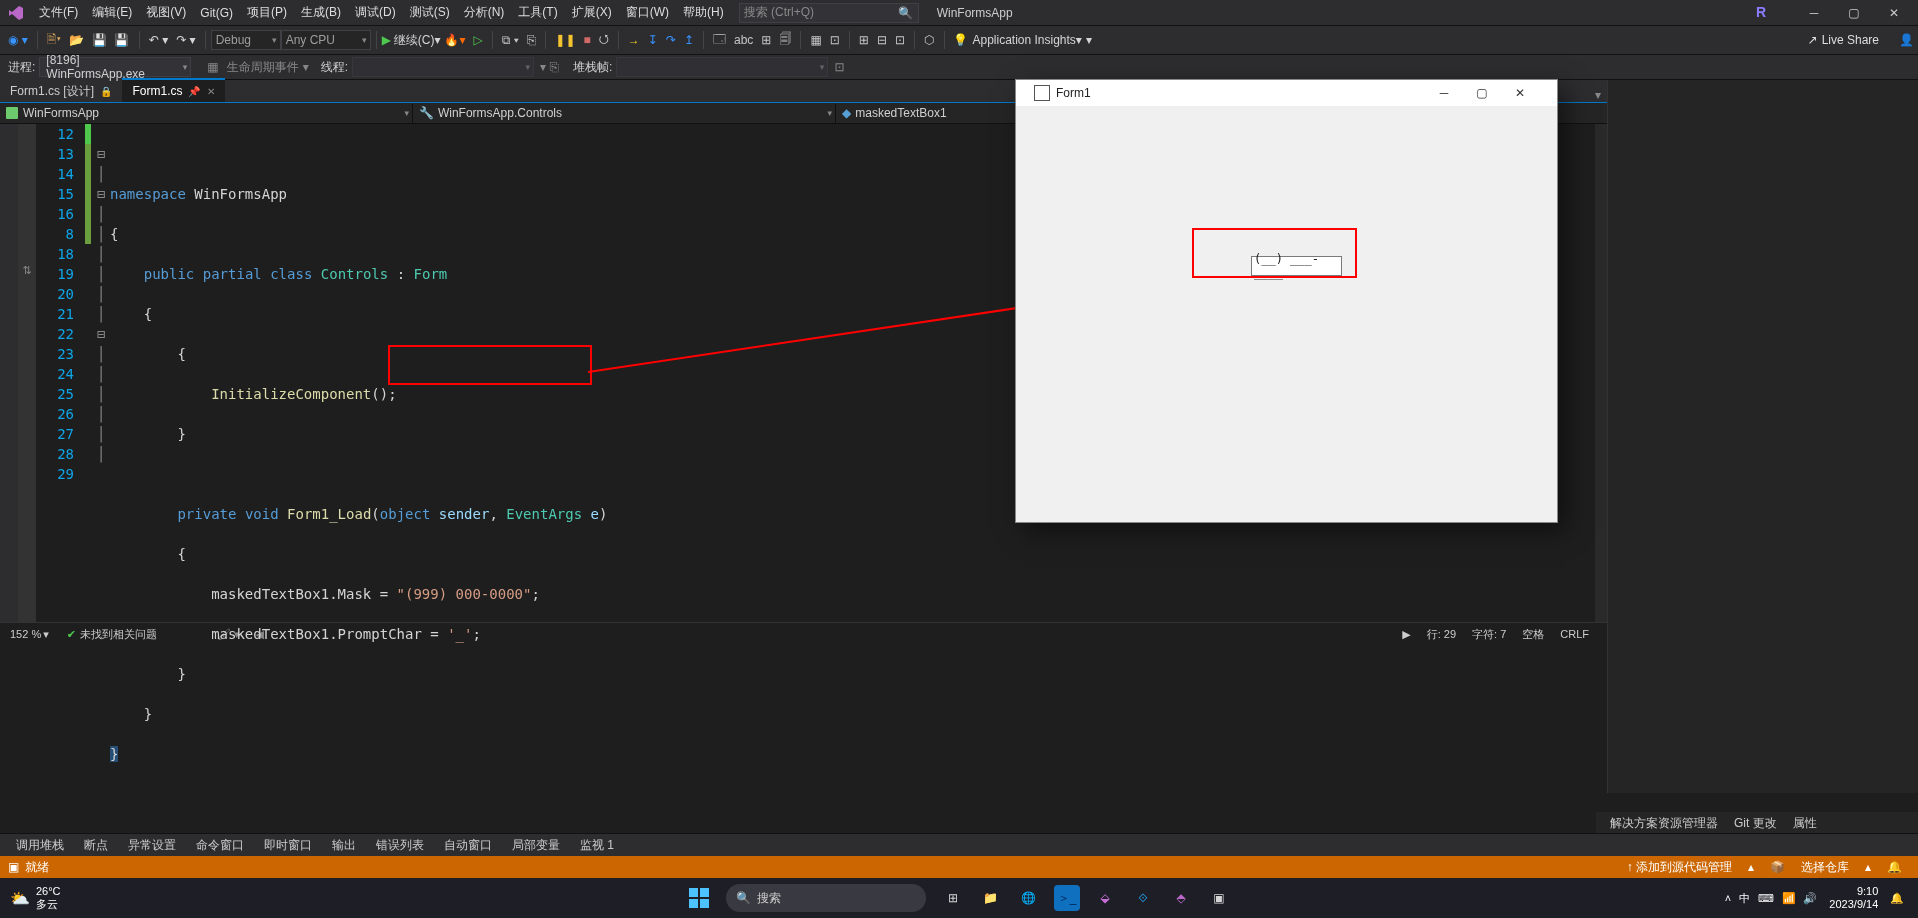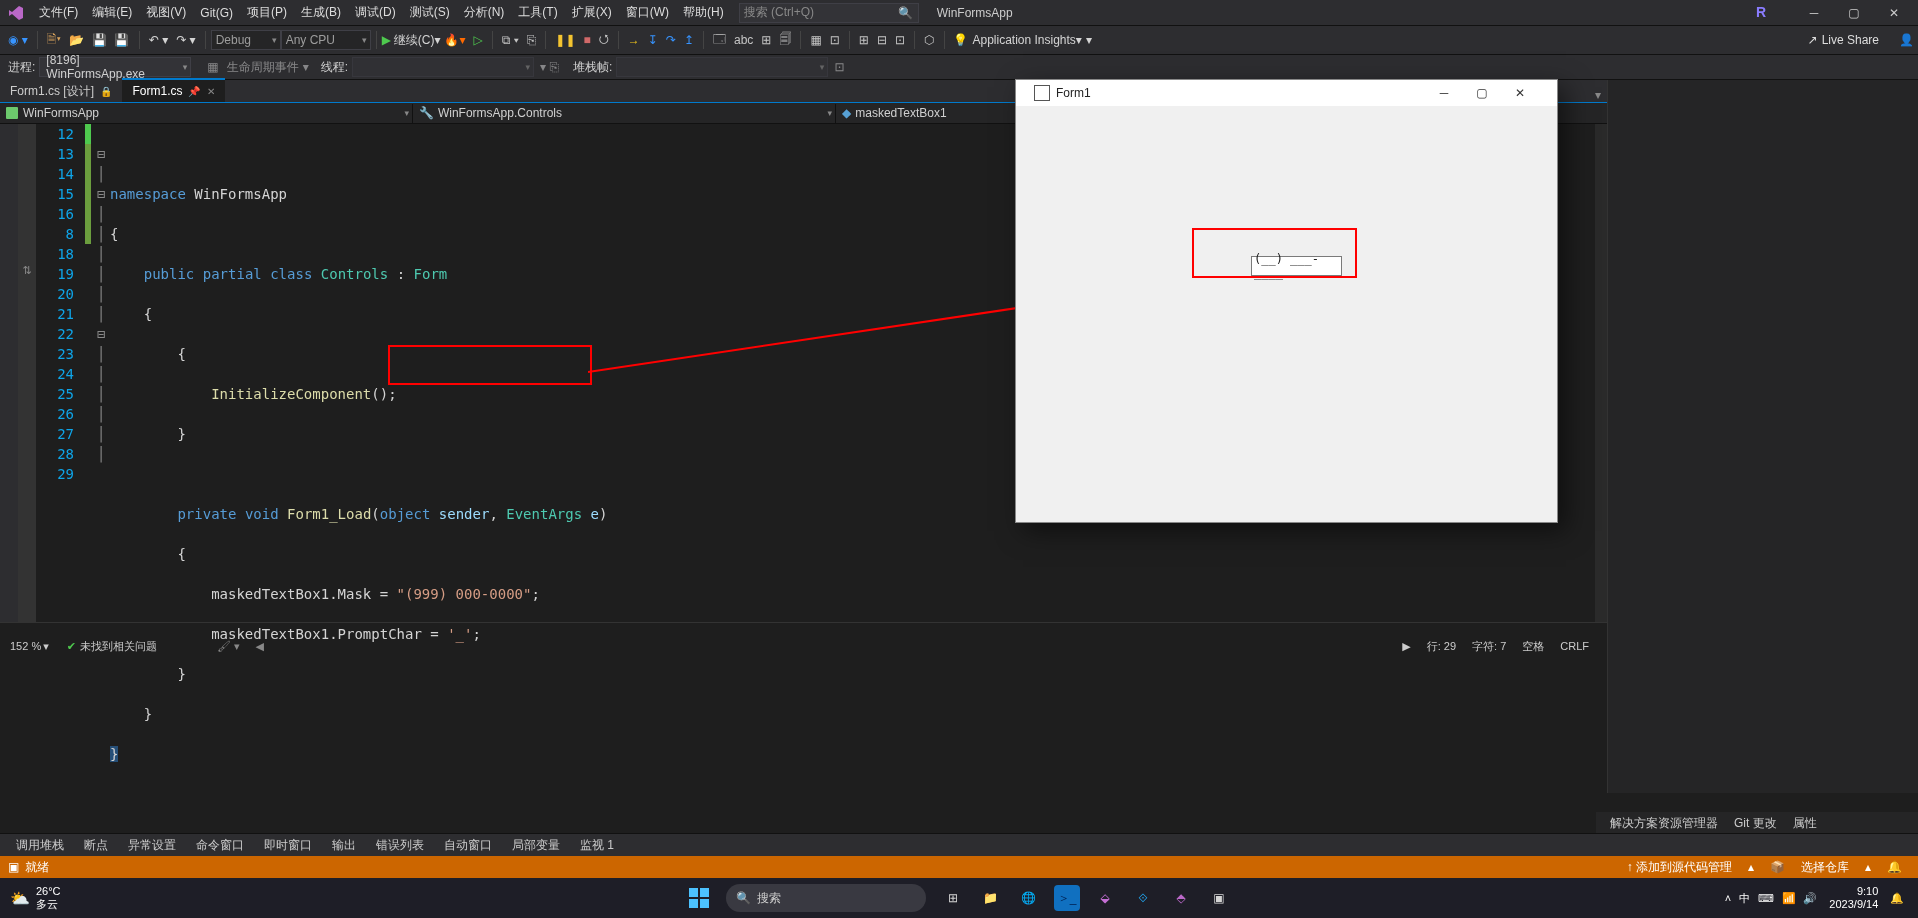--- a/index.html
+++ b/index.html
@@ -69,21 +69,21 @@
   .plain{color:#d4d4d4;}
   .curbrace{color:#d4d4d4;}
   .sel-brace{background:#264f78;}
   
   .red-rect{position:absolute;border:2px solid #ff0000;pointer-events:none;}
   
   .vscroll{width:12px;background:#2a2a2a;}
   
   .rightpanel{width:310px;background:#252526;border-left:1px solid #333;}
   
-  .statbar1{height:22px;background:#1e1e1e;border-top:1px solid #333;display:flex;align-items:center;padding:12px 10px;color:#ccc;font-size:11px;}
+  .statbar1{height:22px;background:#1e1e1e;border-top:1px solid #333;display:flex;align-items:center;padding:0 10px;color:#ccc;font-size:11px;}
   .statbar1 .zoom{color:#ccc;}
   .statbar1 .issues{margin-left:18px;display:flex;align-items:center;}
   .statbar1 .right{margin-left:auto;display:flex;align-items:center;}
   .statbar1 .right span{margin:0 8px;}
   .prop-tabs{position:absolute;right:0;width:310px;height:22px;background:#252526;display:flex;align-items:center;padding:0 6px;color:#ccc;font-size:12px;text-align:center;}
   .prop-tabs span{margin:0 8px;}
   .bottom-tools{height:22px;background:#2d2d30;border-top:1px solid #111;display:flex;align-items:center;padding:0 6px;color:#ccc;font-size:12px;}
   .bottom-tools span{margin:0 10px;}
   .statusbar{height:22px;background:#cc6600;display:flex;align-items:center;padding:0 8px;color:#fff;font-size:12px;}
   .statusbar .right{margin-left:auto;display:flex;align-items:center;}

